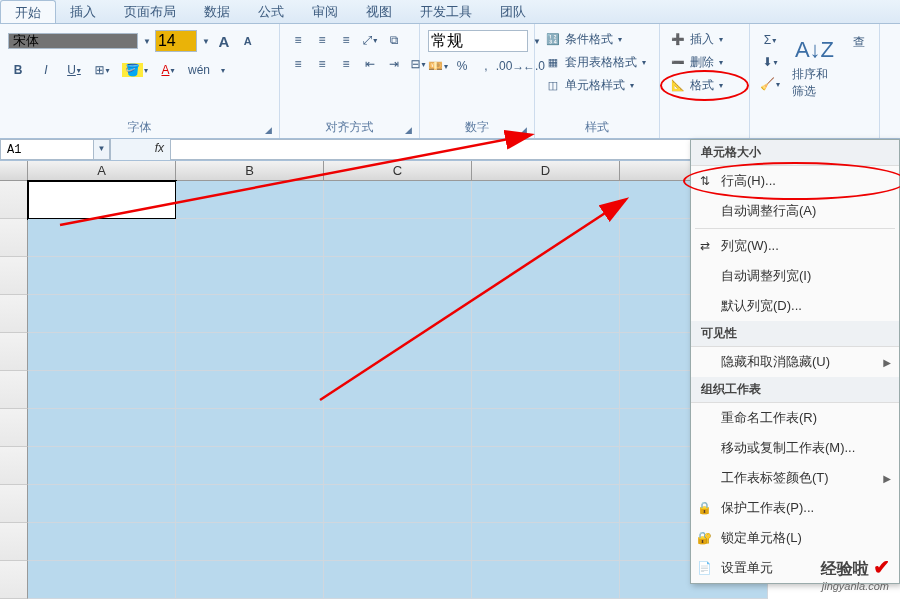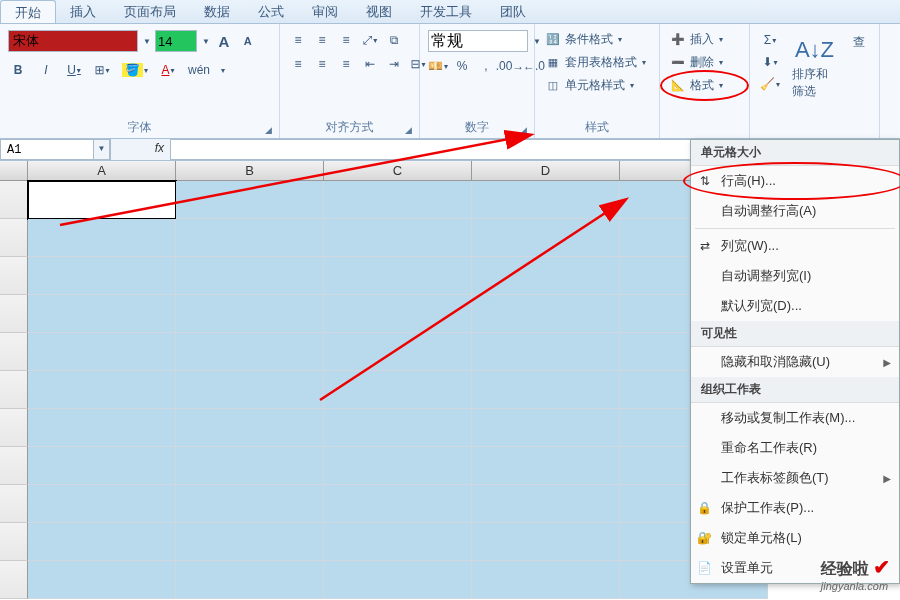--- a/index.html
+++ b/index.html
@@ -20,22 +20,22 @@
 .align-group { width: 140px; }
 .number-group { width: 115px; }
 .style-group { width: 125px; }
 .cells-group { width: 90px; }
 .edit-group { width: 130px; }
 
 .row { display: flex; align-items: center; gap: 4px; margin: 2px 0; }
 .btn-sm { min-width: 20px; height: 20px; display: inline-flex; align-items: center; justify-content: center; font-size: 12px; color: #3b5a7e; cursor: pointer; padding: 0 2px; }
 .dd { font-size: 8px; margin-left: 1px; color: #3b5a7e; }
 
-.font-select { width: 130px; height: 22px; border: 1px solid #abc; font-size: 13px; padding: 2px 4px; background: #b91c1c; }
-.size-select { width: 42px; height: 22px; border: 1px solid #abc; font-size: 13px; padding: 2px; background: #22c55e; }
+.font-select { width: 130px; height: 16px; border: 1px solid #abc; font-size: 13px; padding: 2px 4px; background: #737373; }
+.size-select { width: 42px; height: 22px; border: 1px solid #abc; font-size: 16px; padding: 2px; background: #eab308; }
 .num-select { width: 100px; height: 22px; border: 1px solid #abc; font-size: 16px; padding: 2px; background: #fff; }
 
 .style-item, .cell-item { display: flex; align-items: center; font-size: 12px; color: #3b5a7e; padding: 3px 2px; gap: 4px; cursor: pointer; }
 .mini-icon { width: 16px; height: 16px; display: inline-flex; align-items: center; justify-content: center; font-size: 11px; }
 
 .big-btn { display: flex; flex-direction: column; align-items: center; font-size: 12px; color: #3b5a7e; padding: 4px 6px; cursor: pointer; }
 .big-icon { width: 32px; height: 32px; display: flex; align-items: center; justify-content: center; font-size: 22px; }
 
 
 .circled { position: relative; }
@@ -68,21 +68,21 @@
 .dd-header { background: #eef1f4; padding: 4px 10px; font-weight: bold; color: #444; border-bottom: 1px solid #ddd; font-size: 12px; }
 .dd-item { display: flex; align-items: center; padding: 6px 8px 6px 30px; position: relative; color: #333; cursor: pointer; }
 .dd-item .ii { position: absolute; left: 6px; width: 16px; height: 16px; font-size: 12px; display: flex; align-items: center; justify-content: center; }
 .dd-item .arrow-r { margin-left: auto; font-size: 10px; color: #666; }
 .dd-sep { height: 1px; background: #ddd; margin: 2px 4px; }
 
 
 .arrows { position: absolute; inset: 0; pointer-events: none; z-index: 40; }
 
 
-.watermark { position: absolute; right: 10px; bottom: 8px; font-size: 14px; color: #444; z-index: 60; text-align: left; }
+.watermark { position: absolute; right: 10px; bottom: 8px; font-size: 14px; color: #444; z-index: 60; text-align: center; }
 .watermark .cn { font-size: 16px; font-weight: bold; }
 .watermark .cn .chk { color: #d00; font-size: 20px; }
 .watermark .en { font-size: 11px; font-style: italic; color: #666; }
 </style>
 </head>
 <body>
 
 <div class="tabs">
   <div class="tab active">开始</div>
   <div class="tab">插入</div>
@@ -353,24 +353,24 @@
   <div class="dd-item">
       <span>默认列宽(D)...</span>
     </div>
   <div class="dd-header">可见性</div>
   <div class="dd-item">
     <span>隐藏和取消隐藏(U)</span>
       <span class="arrow-r">▶</span>
   </div>
   <div class="dd-header">组织工作表</div>
   <div class="dd-item">
+      <span>重命名工作表(R)</span>
+    </div>
+  <div class="dd-item">
       <span>移动或复制工作表(M)...</span>
-    </div>
-  <div class="dd-item">
-      <span>重命名工作表(R)</span>
     </div>
   <div class="dd-item">
     <span>工作表标签颜色(T)</span>
       <span class="arrow-r">▶</span>
   </div>
   <div class="dd-item">
     <span class="ii">🔒</span>
     <span>保护工作表(P)...</span>
   </div>
   <div class="dd-item">

